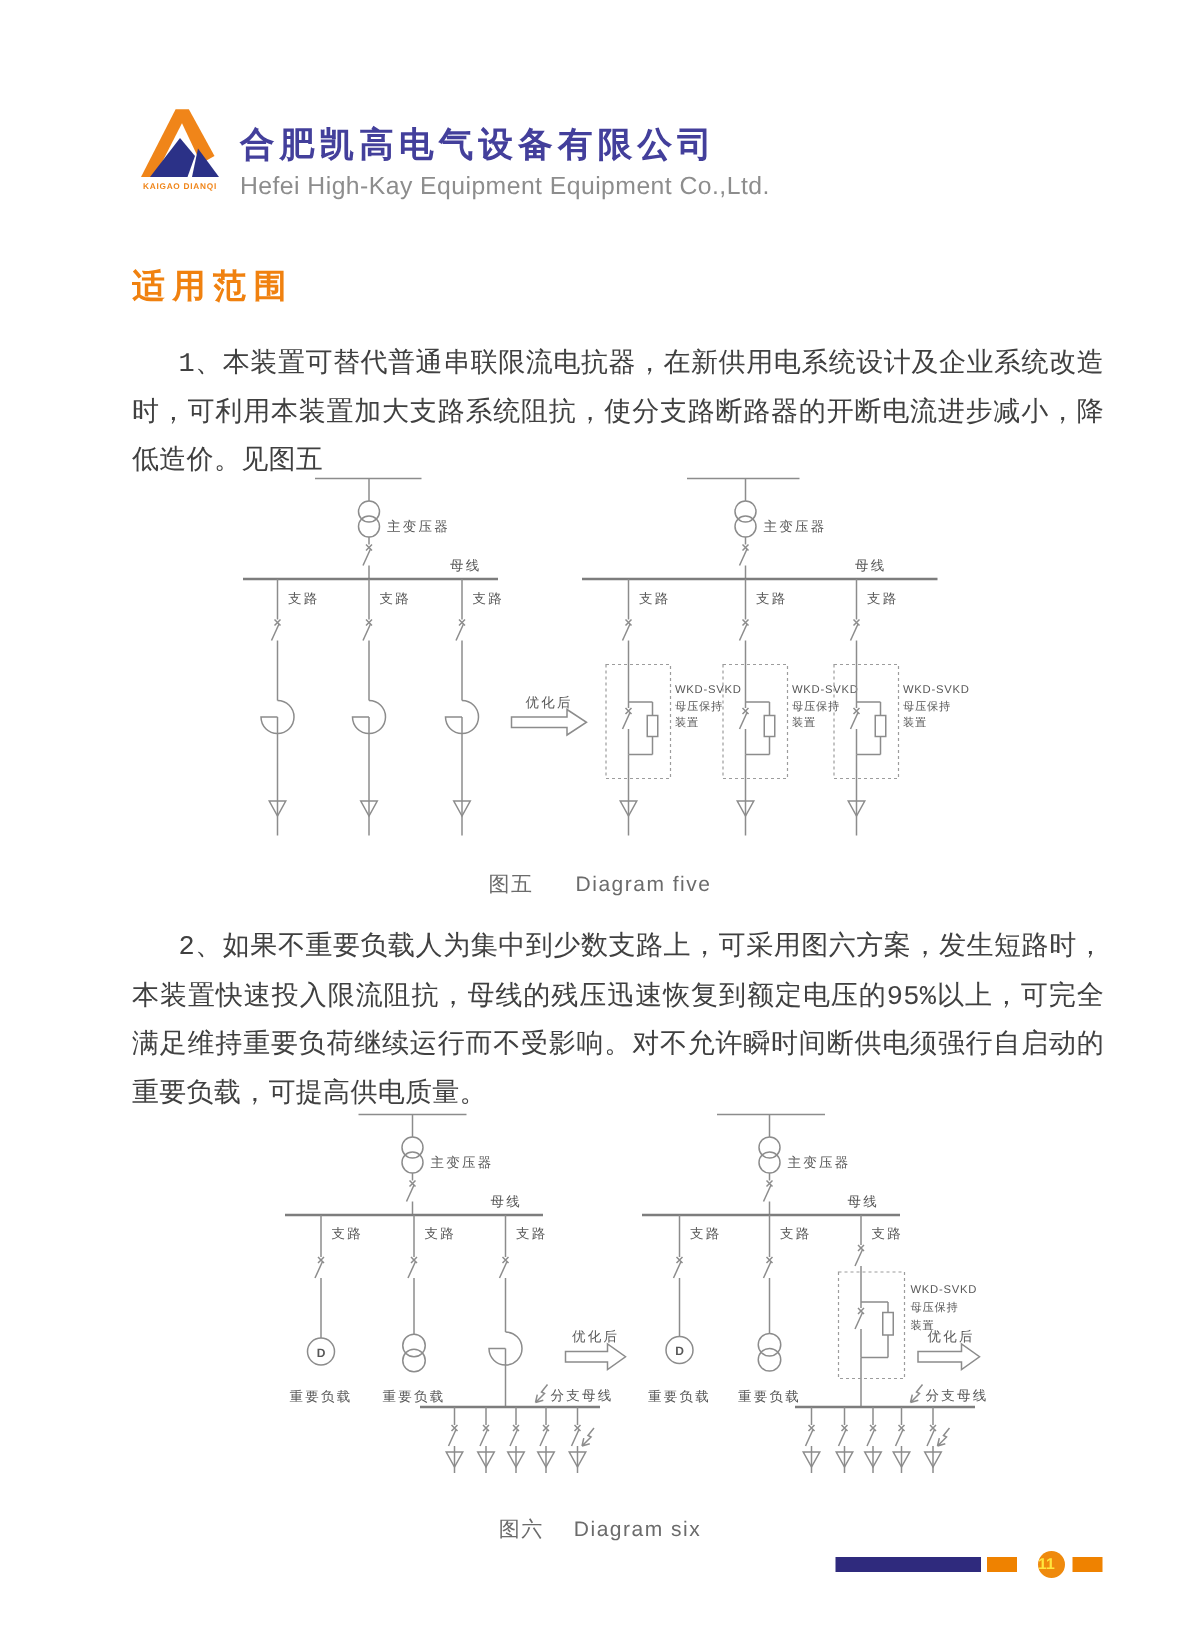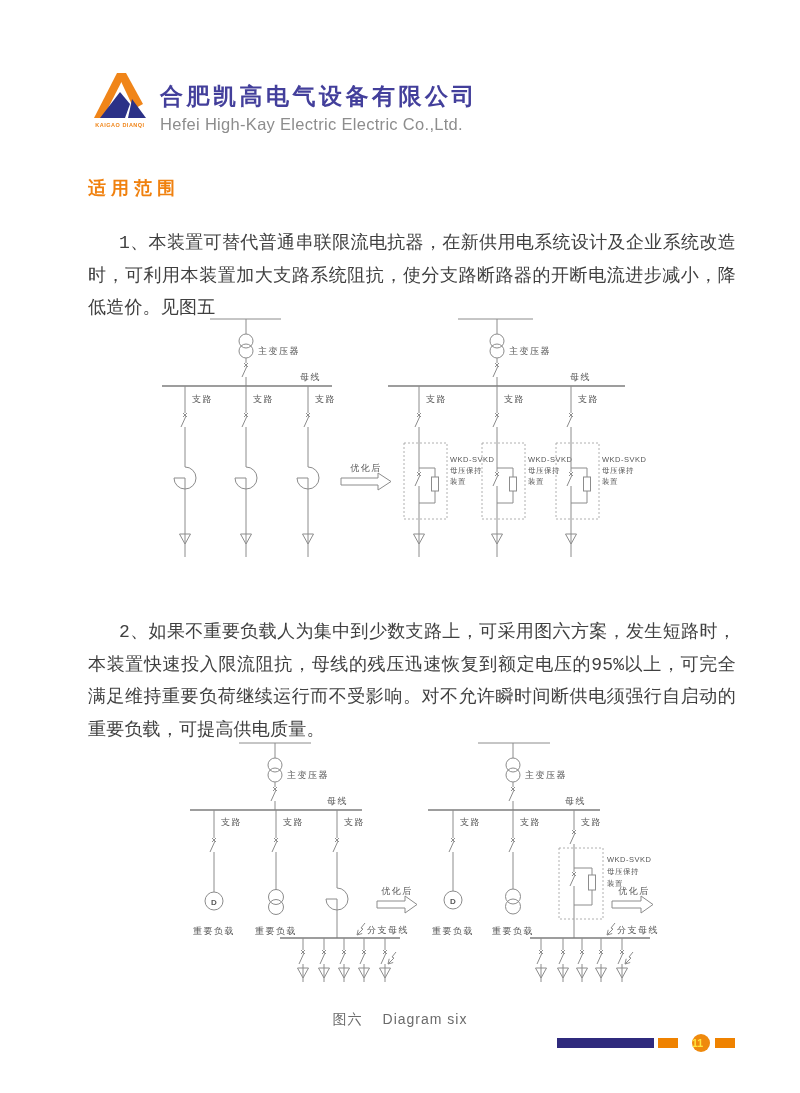--- a/index.html
+++ b/index.html
@@ -7,21 +7,21 @@
         font-family:"Liberation Sans","DejaVu Sans",sans-serif;}
   
   .hdr{position:absolute;left:88px;top:70px;display:flex;align-items:center;}
   .logo{width:64px;height:64px;position:relative;}
   .logo-cap{position:absolute;left:0;top:52px;width:64px;font-size:5.5px;font-weight:bold;
             color:#f08519;text-align:center;letter-spacing:.5px;}
   .names{margin-left:8px;padding-top:10px;}
   .cn{font-size:23px;font-weight:bold;color:#433f9b;letter-spacing:3.5px;white-space:nowrap;}
   .en{font-size:16.5px;color:#8d8d8d;letter-spacing:.3px;margin-top:3px;white-space:nowrap;}
   
-  .sec-title{position:absolute;left:88px;top:176px;font-size:18px;font-weight:bold;
+  .sec-title{position:absolute;left:88px;top:176px;font-size:22px;font-weight:bold;
              color:#f0810f;letter-spacing:5px;}
   .para{position:absolute;left:88px;width:648px;font-size:18px;color:#404040;
         line-height:32.5px;text-align:justify;text-indent:31px;letter-spacing:.2px;margin:0;font-family:Liberation Mono, monospace;}
   .p1{top:227px;}
   .p2{top:616px;}
   
   .fig-svg{position:absolute;left:0;}
   .figcap{position:absolute;left:0;width:800px;display:flex;justify-content:center;
           gap:28px;font-size:14px;color:#6b6b6b;letter-spacing:1px;}
   .cap5{top:581px;} .cap6{top:1011px;gap:20px;}
@@ -51,21 +51,21 @@
       <svg width="64" height="64" viewBox="0 0 64 64">
         <polygon points="29,3 38,3 15,48 6,48" fill="#f08519"></polygon>
         <polygon points="29,3 38,3 55,34 46,39" fill="#f08519"></polygon>
         <polygon points="12,48 32,22 42,34 37,48" fill="#2b3187"></polygon>
         <polygon points="44,29 58,48 40,48" fill="#2b3187"></polygon>
       </svg>
       <div class="logo-cap">KAIGAO DIANQI</div>
     </div>
     <div class="names">
       <div class="cn">合肥凯高电气设备有限公司</div>
-      <div class="en">Hefei High-Kay Electric Electric Co.,Ltd.</div>
+      <div class="en">Hefei High-Kay Equipment Equipment Co.,Ltd.</div>
     </div>
   </div>
 
   <div class="sec-title">适用范围</div>
   <p class="para p1">1、本装置可替代普通串联限流电抗器，在新供用电系统设计及企业系统改造时，可利用本装置加大支路系统阻抗，使分支路断路器的开断电流进步减小，降低造价。见图五</p>
   <p class="para p2">2、如果不重要负载人为集中到少数支路上，可采用图六方案，发生短路时，本装置快速投入限流阻抗，母线的残压迅速恢复到额定电压的95%以上，可完全满足维持重要负荷继续运行而不受影响。对不允许瞬时间断供电须强行自启动的重要负载，可提高供电质量。</p>
 
   <svg class="fig-svg" style="top:305px" width="800" height="272" viewBox="0 0 800 272">
     <defs>
       <g id="sw" class="ln">
@@ -184,20 +184,24 @@
         <line class="ln" x1="571" y1="198" x2="571" y2="252"></line>
           <use href="#la" x="571" y="229"></use>
         <rect class="dash" x="556" y="138" width="43" height="76"></rect>
         <text class="stxt" x="602" y="157">WKD-SVKD</text>
         <text class="stxt" x="602" y="168">母压保持</text>
         <text class="stxt" x="602" y="179">装置</text>
       </g>
     </g>
   </svg>
 
+  <div class="figcap cap5">
+    <span>图五</span>
+    <span>Diagram five</span>
+  </div>
 
   <svg class="fig-svg" style="top:728px" width="800" height="292" viewBox="0 0 800 292">
 
     <g>
       <line class="ln" x1="239" y1="15" x2="311" y2="15"></line>
       <line class="ln" x1="275" y1="15" x2="275" y2="30"></line>
       <use href="#tr" x="275" y="37"></use>
       <text class="dtxt" x="287" y="50">主变压器</text>
       <line class="ln" x1="275" y1="54" x2="275" y2="59"></line>
         <use href="#sw" x="275" y="59"></use>

